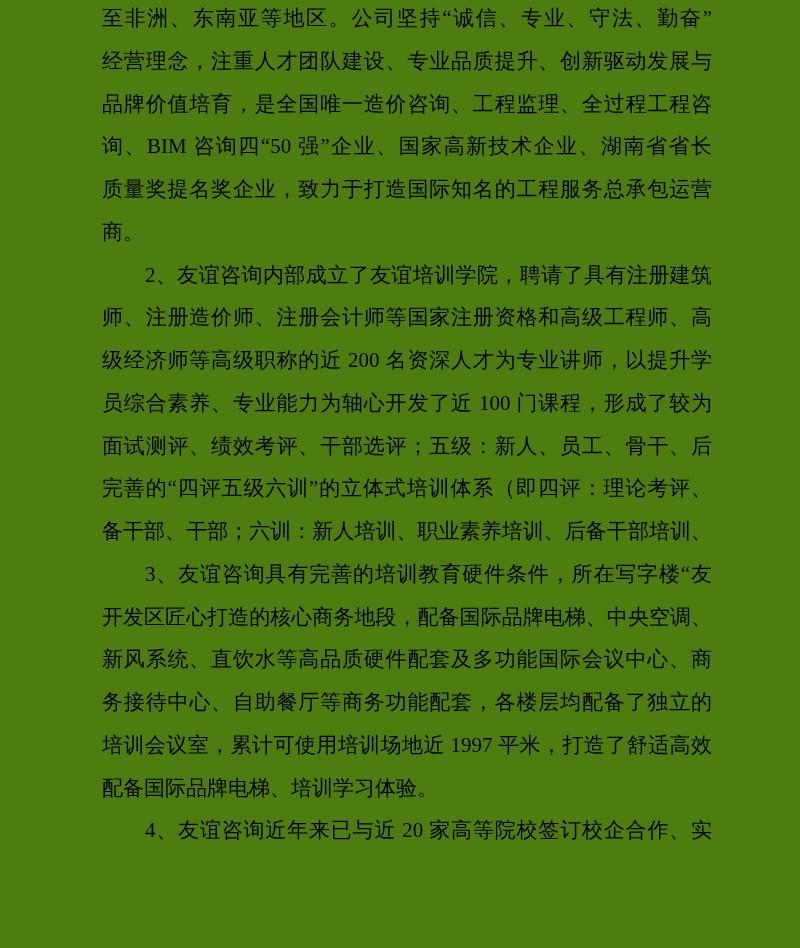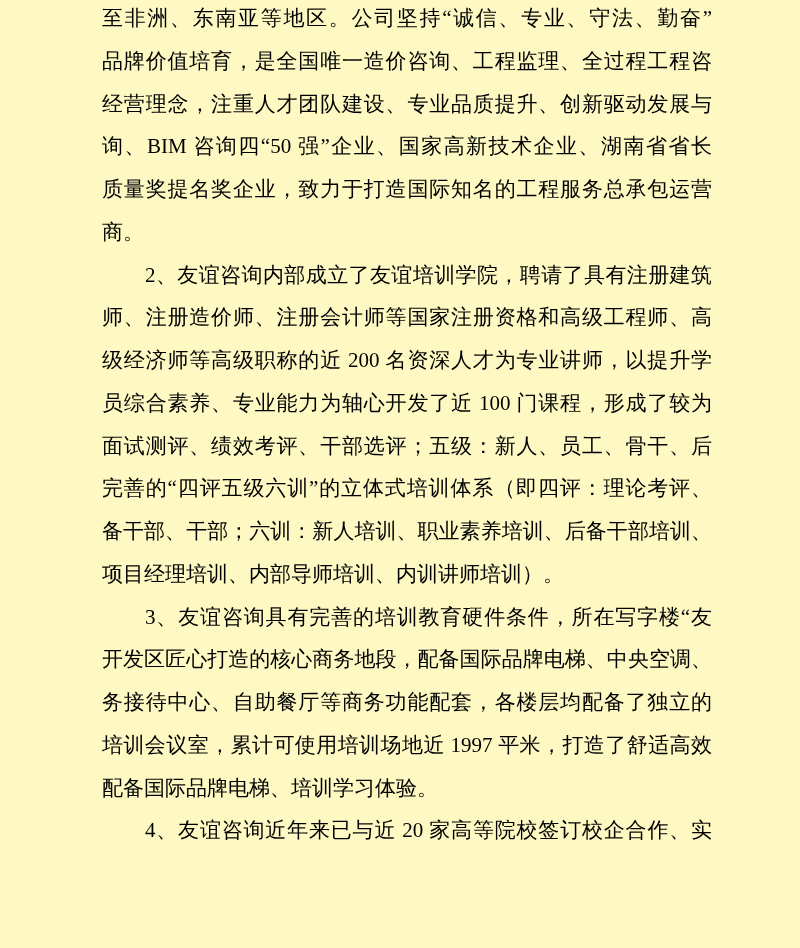--- a/index.html
+++ b/index.html
@@ -4,21 +4,21 @@
 <style>
   html, body {
     margin: 0;
     padding: 0;
     background: #ffffff;
   }
   .page {
     position: relative;
     width: 800px;
     height: 948px;
-    background: #fef9c3;
+    background: #4d7c0f;
     overflow: hidden;
   }
   .textblock {
     position: absolute;
     left: 102px;
     top: -3px;
     width: 610px;
     color: #000000;
     font-family: "Liberation Serif", "DejaVu Serif", serif;
     font-size: 21px;
@@ -42,39 +42,39 @@
     text-align-last: left;
   }
 </style>
 </head>
 <body>
 
 <div class="page">
   <div class="textblock" id="textblock" style="color: rgb(0, 0, 0);">
       <div class="paragraph">
         <div class="line">至非洲、东南亚等地区。公司坚持“诚信、专业、守法、勤奋”</div>
+        <div class="line">经营理念，注重人才团队建设、专业品质提升、创新驱动发展与</div>
         <div class="line">品牌价值培育，是全国唯一造价咨询、工程监理、全过程工程咨</div>
-        <div class="line">经营理念，注重人才团队建设、专业品质提升、创新驱动发展与</div>
         <div class="line">询、BIM 咨询四“50 强”企业、国家高新技术企业、湖南省省长</div>
         <div class="line">质量奖提名奖企业，致力于打造国际知名的工程服务总承包运营</div>
         <div class="line para-end">商。</div>
       </div>
       <div class="paragraph">
         <div class="line indent">2、友谊咨询内部成立了友谊培训学院，聘请了具有注册建筑</div>
         <div class="line">师、注册造价师、注册会计师等国家注册资格和高级工程师、高</div>
         <div class="line">级经济师等高级职称的近 200 名资深人才为专业讲师，以提升学</div>
         <div class="line">员综合素养、专业能力为轴心开发了近 100 门课程，形成了较为</div>
         <div class="line">面试测评、绩效考评、干部选评；五级：新人、员工、骨干、后</div>
         <div class="line">完善的“四评五级六训”的立体式培训体系（即四评：理论考评、</div>
         <div class="line">备干部、干部；六训：新人培训、职业素养培训、后备干部培训、</div>
-        <div class="line para-end">项目经理培训、内部导师培训、内训讲师培训）。</div>
       </div>
       <div class="paragraph">
         <div class="line indent">3、友谊咨询具有完善的培训教育硬件条件，所在写字楼“友</div>
         <div class="line">开发区匠心打造的核心商务地段，配备国际品牌电梯、中央空调、</div>
+        <div class="line">新风系统、直饮水等高品质硬件配套及多功能国际会议中心、商</div>
         <div class="line">务接待中心、自助餐厅等商务功能配套，各楼层均配备了独立的</div>
         <div class="line">培训会议室，累计可使用培训场地近 1997 平米，打造了舒适高效</div>
         <div class="line para-end">配备国际品牌电梯、培训学习体验。</div>
       </div>
       <div class="paragraph">
         <div class="line indent">4、友谊咨询近年来已与近 20 家高等院校签订校企合作、实</div>
       </div>
     </div>
 </div>
 

